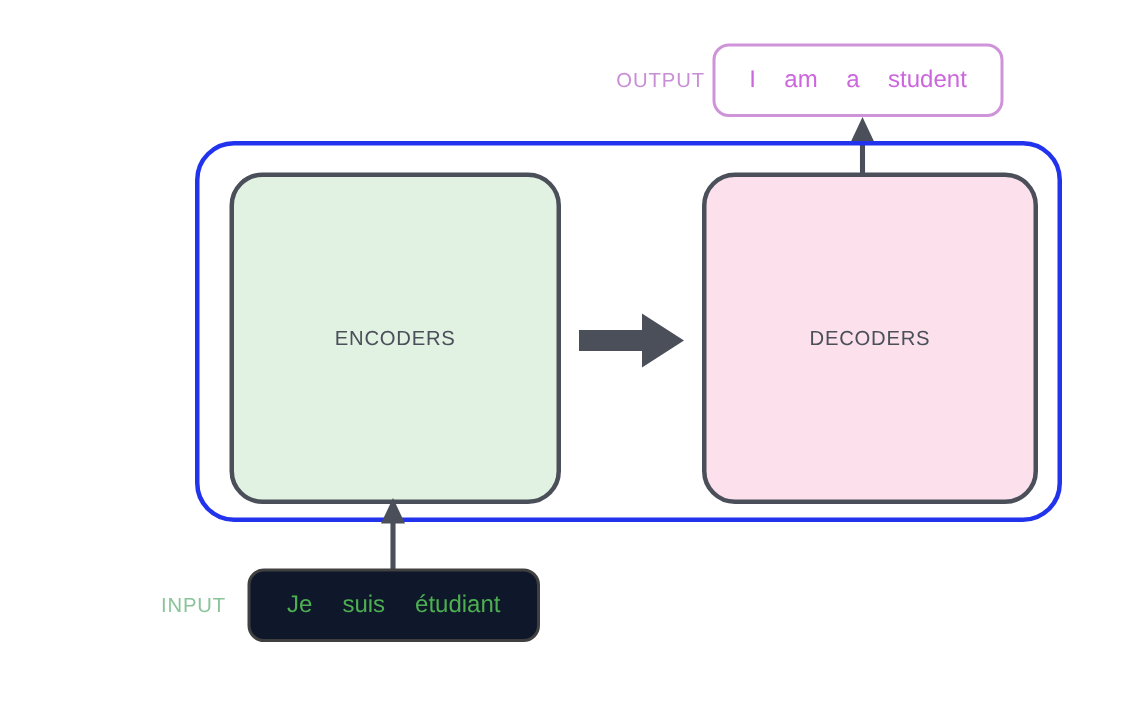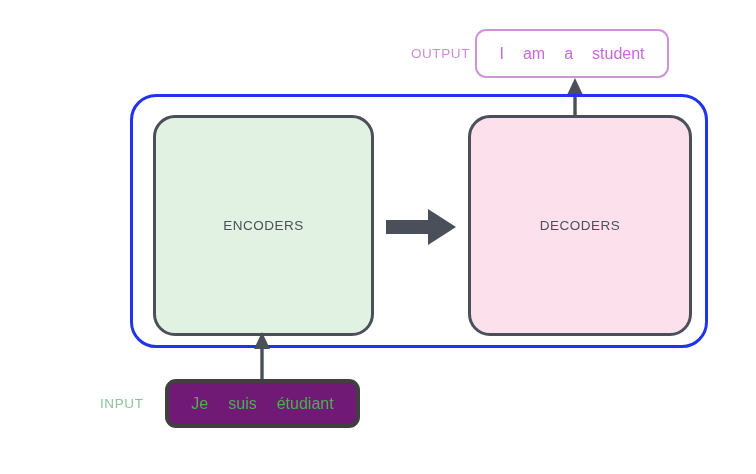--- a/index.html
+++ b/index.html
@@ -126,34 +126,34 @@
   
   #input-label {
     position: absolute;
     left: 60px;
     top: 394px;
     width: 58px;
     height: 20px;
     font-size: 13.5px;
     letter-spacing: 0.6px;
     color: #8bc49a;
-    text-align: left;
+    text-align: center;
     line-height: 20px;
     white-space: nowrap;
   }
   #input-box {
     position: absolute;
     left: 125px;
     top: 379px;
     width: 195px;
     height: 49px;
     box-sizing: border-box;
-    border: 4px solid #404040;
+    border: 2px solid #404040;
     border-radius: 11px;
-    background: #701a75;
+    background: #0f172a;
     display: flex;
     align-items: center;
     justify-content: center;
   }
   #input-tokens {
     display: flex;
     align-items: baseline;
     gap: 20px;
     font-size: 16px;
     color: #4caf50;

